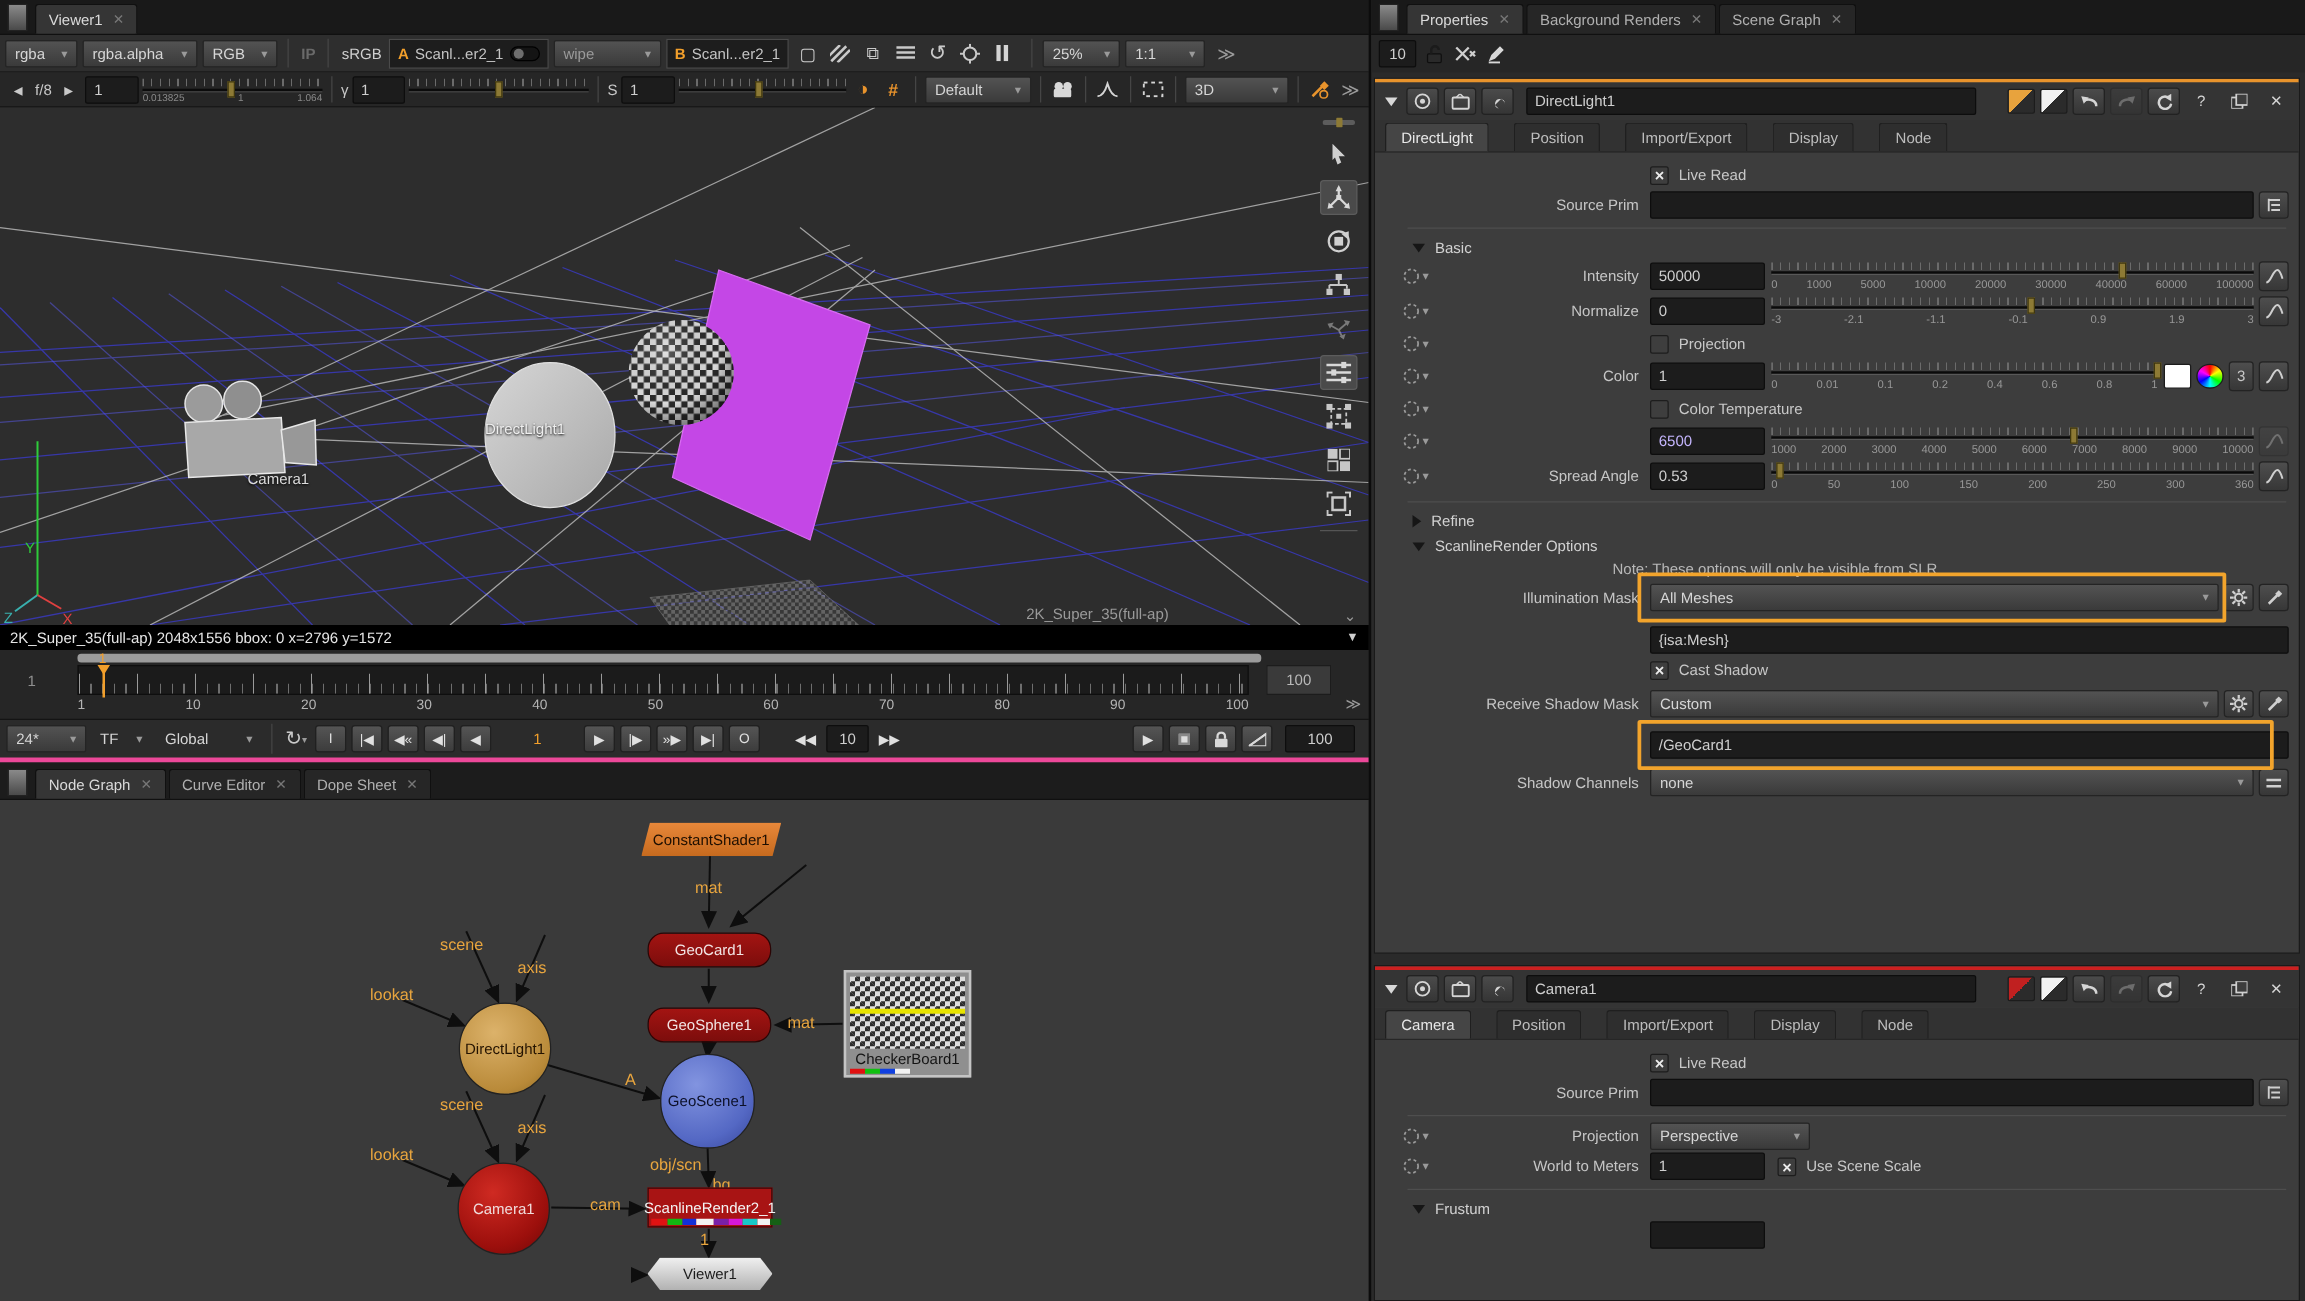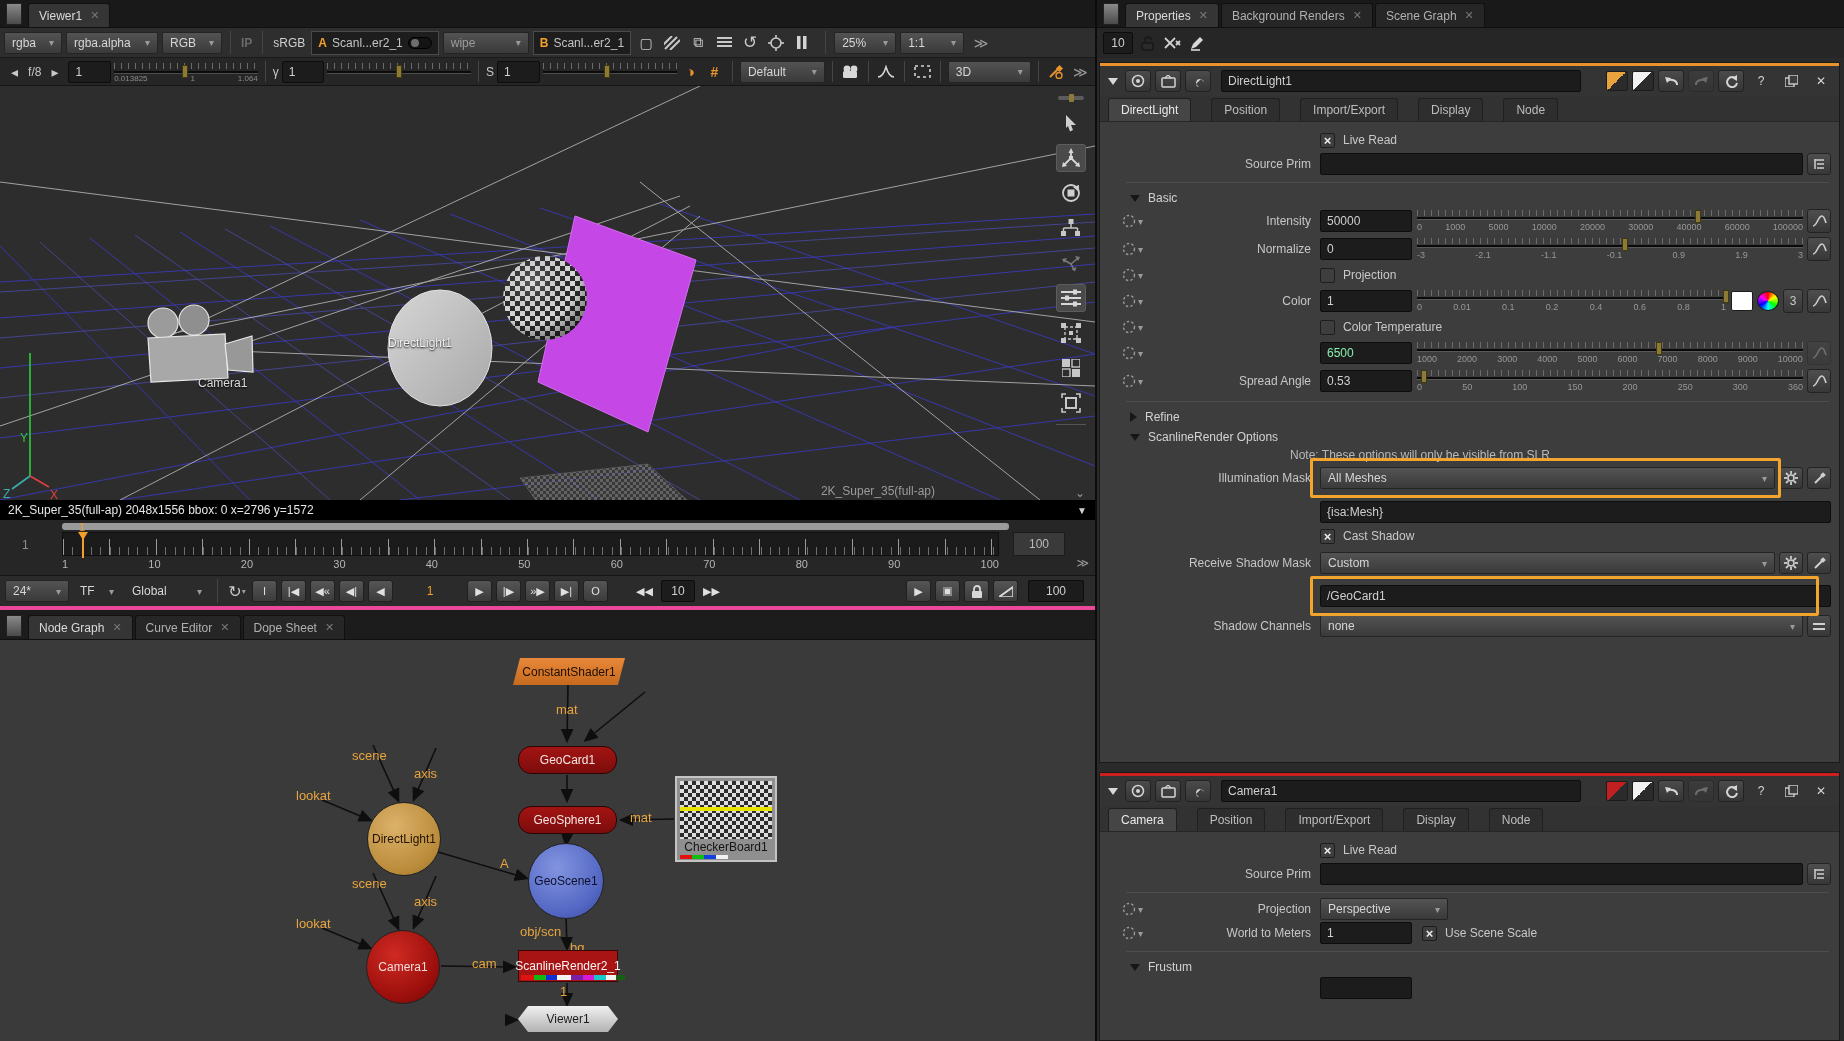--- a/index.html
+++ b/index.html
@@ -2,21 +2,21 @@
 <html><head>
 <meta charset="utf-8">
 <style>
   *{box-sizing:border-box;margin:0;padding:0}
   html,body{width:1844px;height:1041px;overflow:hidden;background:#161616;
     font-family:"Liberation Sans",sans-serif;font-size:12px;color:#c8c8c8;-webkit-font-smoothing:antialiased}
   .abs{position:absolute}
   
   .fld{background:#1c1c1c;border:1px solid #0d0d0d;border-radius:2px;color:#cfcfcf;
        display:flex;align-items:center;padding:0 6px;height:22px}
-  .fld.dim{color:#86efac}
+  .fld.dim{color:#c4b5fd}
   .dd{background:linear-gradient(#535353,#3a3a3a);border:1px solid #242424;border-radius:2px;
       height:22px;display:flex;align-items:center;padding:0 7px;color:#d6d6d6}
   .dd .car{margin-left:auto;color:#9a9a9a;font-size:10px;padding-left:10px}
   .car{color:#9a9a9a;font-size:10px}
   .cb{width:15px;height:15px;background:#3e3e3e;border:1px solid #1d1d1d;border-radius:2px;
       display:flex;align-items:center;justify-content:center;color:#ececec;font-weight:bold;font-size:13px;line-height:1}
   .sep{width:1px;align-self:stretch;background:#454545;margin:3px 4px}
   svg{display:block}
   
   #left{position:absolute;left:0;top:0;width:1095px;height:1041px;background:#232323}

